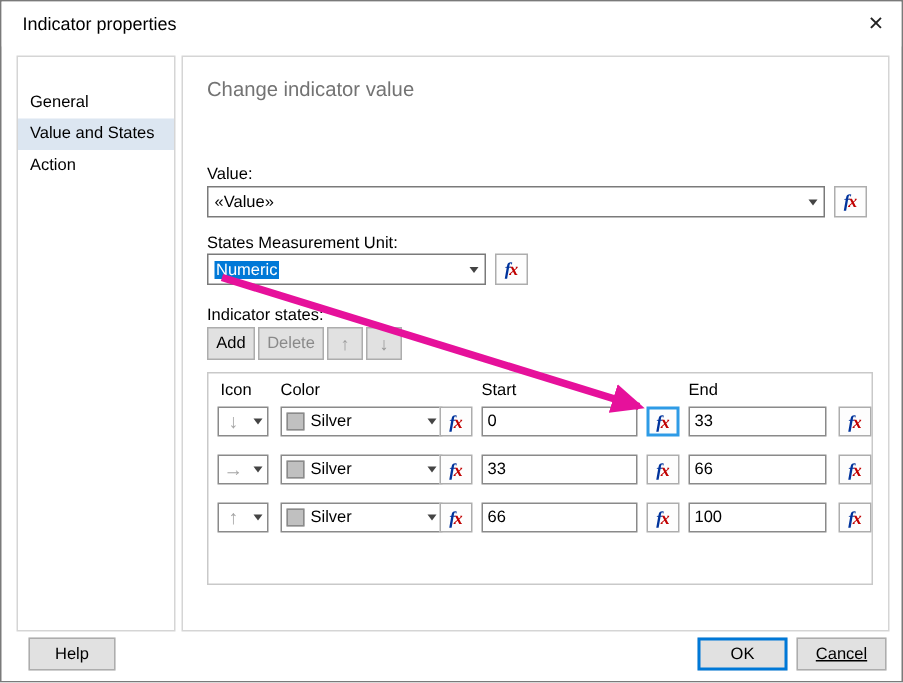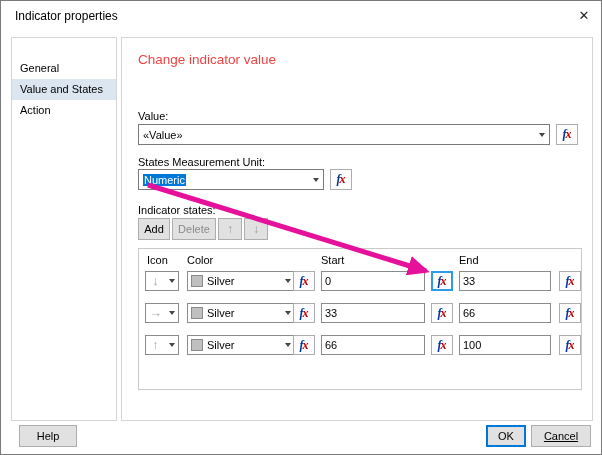--- a/index.html
+++ b/index.html
@@ -23,21 +23,21 @@
   .title { position:absolute; left:14px; top:8px; font-size:12px; }
   .close { position:absolute; left:573px; top:7px; width:20px; height:18px; text-align:center; font-size:13px; color:#222; cursor:pointer; }
 
   
   .sidebar { position:absolute; left:10px; top:36px; width:106px; height:384px; border:1px solid #d5d5d5; background:#fff; padding-top:20px; }
   .side-item { height:21px; line-height:21px; padding-left:8px; cursor:pointer; white-space:nowrap; }
   .side-item.selected { background:#dce6f1; }
 
   
   .main-panel { position:absolute; left:120px; top:36px; width:472px; height:384px; border:1px solid #d5d5d5; background:#fff; }
-  .heading { position:absolute; left:16px; top:14px; font-size:13.5px; color:#ef4444; }
+  .heading { position:absolute; left:16px; top:14px; font-size:13.5px; color:#737373; }
   .lbl { position:absolute; white-space:nowrap; }
 
   
   .combo { position:absolute; height:21px; background:#fff; border:1px solid #7a7a7a; display:flex; align-items:center; cursor:pointer; }
   .combo-text { flex:1; padding:0 4px; white-space:nowrap; overflow:hidden; }
   .caret-box { width:15px; height:100%; display:flex; align-items:center; justify-content:center; }
   .caret { width:0; height:0; border-left:3.5px solid transparent; border-right:3.5px solid transparent; border-top:4px solid #444; }
   .sel-text { color:#fff; padding:0 1px; }
 
   
@@ -224,21 +224,21 @@
         <input class="cell-input c-end" value="100" style="">
         <div class="fx-btn c-fx3">
             <span class="fx-f">f</span>
             <span class="fx-x">x</span>
           </div>
       </div>
     </div>
   </div>
 
   <div class="btn" style="left:18px; top:424px; width:58px;">Help</div>
-  <div class="btn default" style="left:464px; top:424px; width:40px;margin-left:21px;">OK</div>
+  <div class="btn default" style="left:464px; top:424px; width:60px;">OK</div>
   <div class="btn" style="left:530px; top:424px; width:60px;text-decoration:underline;">Cancel</div>
 
   <svg class="annotation" viewBox="0 0 602 455">
     <defs>
       <marker id="ah" markerWidth="4.6" markerHeight="4" refX="3.6" refY="2" orient="auto">
         <polygon points="0,0 4.4,2 0,4" style="fill: rgb(230, 17, 155);"></polygon>
       </marker>
     </defs>
     <line x1="147" y1="184" x2="425" y2="270" stroke-width="5" marker-end="url(#ah)" style="stroke: rgb(230, 17, 155);"></line>
   </svg>

